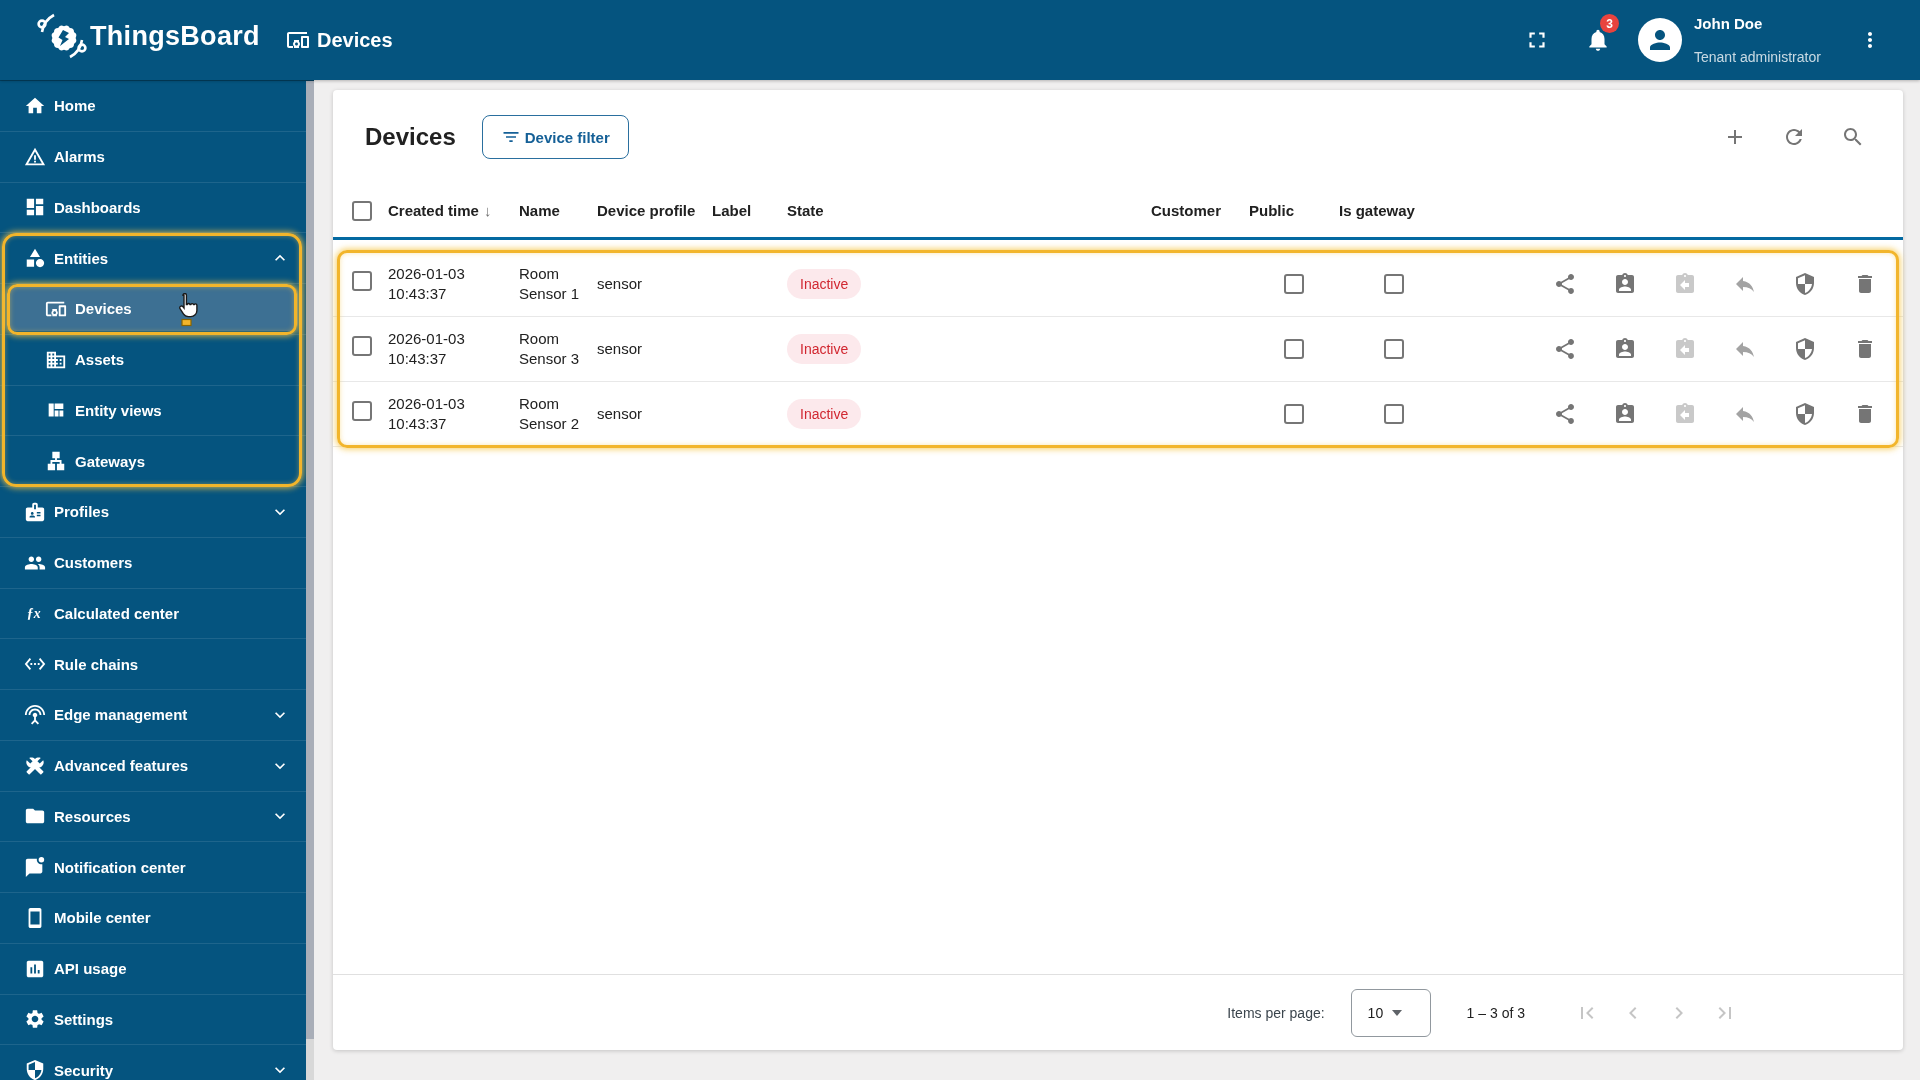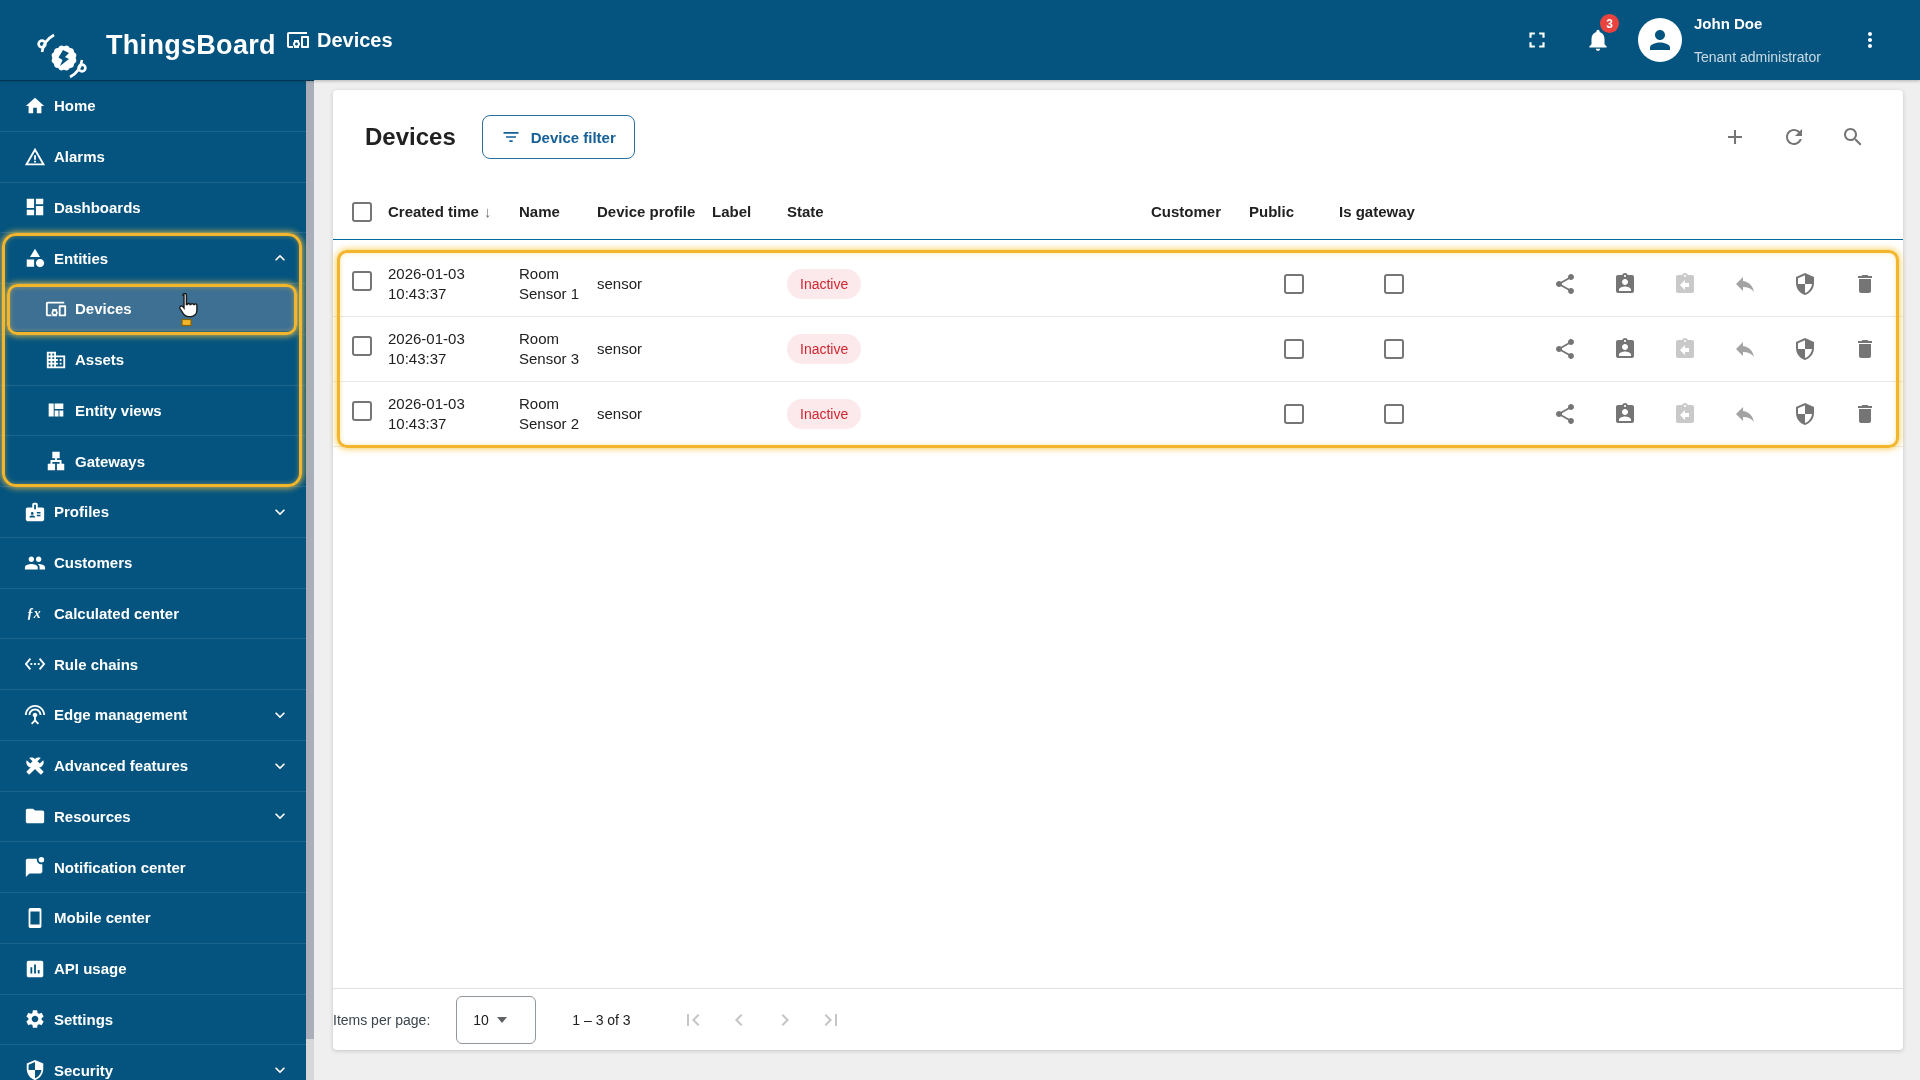--- a/index.html
+++ b/index.html
@@ -2,21 +2,21 @@
 <html><head>
 <meta charset="utf-8">
 <style>
   * { margin:0; padding:0; box-sizing:border-box; }
   html,body { width:1920px; height:1080px; overflow:hidden;
     font-family:"Liberation Sans", sans-serif; background:#f0efef; }
 
   
   .app-header { position:absolute; top:0; left:0; width:1920px; height:80px;
     background:#05547f; color:#fff; z-index:30; box-shadow:0 1px 3px rgba(0,0,0,.25); }
-  .logo-wrap { position:absolute; left:34px; top:30px; display:flex; gap:16px; }
+  .logo-wrap { position:absolute; left:34px; top:10px; display:flex; align-items:center; gap:0; }
   .logo-text { font-size:27px; font-weight:600; letter-spacing:.3px; }
   .breadcrumb { position:absolute; left:286px; top:0; height:80px; display:flex; align-items:center; gap:7px; }
   .breadcrumb svg { width:24px; height:24px; fill:#fff; }
   .breadcrumb-label { font-size:20px; font-weight:600; }
   .hdr-btn { position:absolute; top:20px; width:40px; height:40px; border:none; background:transparent;
     display:flex; align-items:center; justify-content:center; cursor:pointer; }
   .hdr-btn svg { width:26px; height:26px; fill:#fff; }
   .btn-fullscreen { left:1517px; }
   .btn-bell { left:1578px; }
   .badge { position:absolute; top:-6px; left:22px; min-width:19px; height:19px; border-radius:10px;
@@ -58,50 +58,50 @@
   .cursor { position:absolute; left:172px; top:212px; z-index:26; }
 
   
   .main { position:absolute; top:80px; left:314px; width:1606px; height:1000px; padding:10px 17px 30px 19px; }
   .card { position:relative; width:1570px; height:960px; background:#fff; border-radius:4px;
     box-shadow:0 1px 4px rgba(0,0,0,.18); display:flex; flex-direction:column; }
 
   .toolbar { height:94px; display:flex; align-items:center; padding:0 30px 0 32px; flex:none; }
   .page-title { font-size:24px; font-weight:600; color:#212121; }
   .filter-btn { margin-left:26px; height:44px; border:1px solid #2a6f9e; border-radius:8px;
-    color:#156097; font-weight:700; font-size:15px; display:flex; align-items:center; gap:10px;
+    color:#156097; font-weight:700; font-size:15px; display:flex; align-items:center; gap:4px;
     padding:0 18px; background:#fff; cursor:pointer; }
   .filter-btn svg { width:20px; height:20px; fill:#156097; }
   .toolbar-icons { margin-left:auto; display:flex; gap:19px; }
   .icon-btn { width:40px; height:40px; border:none; background:transparent; display:flex;
     align-items:center; justify-content:center; cursor:pointer; }
   .icon-btn svg { width:24px; height:24px; fill:#757575; }
 
   .grid { display:grid; grid-template-columns:36px 131px 78px 115px 75px 364px 98px 90px 110px 1fr;
     align-items:center; padding-left:19px; }
-  .thead { height:56px; border-bottom:1px solid #0369a1; font-weight:700; font-size:15px; color:#212121; flex:none; }
+  .thead { height:56px; border-bottom:3px solid #0369a1; font-weight:700; font-size:15px; color:#212121; flex:none; }
   .th { display:flex; align-items:center; gap:5px; padding-right:6px; }
   .sort-arrow { color:#757575; font-weight:400; font-size:15px; }
 
   .tbody { position:relative; padding-top:12px; flex:none; }
   .row { height:65px; border-bottom:1px solid #e8e8e8; font-size:15px; color:#212121; }
   .cell { padding-right:8px; line-height:1.35; }
   .cell.center { display:flex; justify-content:center; padding-right:0; }
   .cb { display:inline-block; width:20px; height:20px; border:2px solid #767676; border-radius:3px; background:#fff; cursor:pointer; }
   .pill { display:inline-block; background:#fce9ec; color:#d12730; border-radius:16px;
     padding:6px 13px; font-size:14px; }
   .actions { display:flex; justify-content:flex-end; align-items:center; gap:36px; padding-right:26px; }
   .act { width:24px; height:24px; border:none; background:transparent; cursor:pointer; padding:0; }
   .act svg { width:24px; height:24px; fill:#757575; }
   .act.dis svg { fill:#c9c9c9; }
   .act.semi svg { fill:#a3a3a3; }
   #hl-rows { left:4px; right:4px; top:10px; height:198px; border-radius:10px; }
 
-  .paginator { margin-top:auto; border-top:1px solid #e0e0e0; height:62px; display:flex;
-    align-items:center; padding-right:158px; font-size:14px; color:#3b454d; flex:none; }
+  .paginator { margin-top:auto; border-top:1px solid #e0e0e0; height:76px; display:flex;
+    align-items:center; justify-content:flex-end; padding-right:158px; font-size:14px; color:#3b454d; flex:none; }
   .pp-label { margin-right:26px; }
   .pp-select { width:80px; height:48px; border:1px solid #91989e; border-radius:6px; background:#fff;
     display:flex; align-items:center; justify-content:space-between; padding:0 28px 0 16px;
     color:#202020; cursor:pointer; }
   .caret { width:0; height:0; border-left:5px solid transparent; border-right:5px solid transparent;
     border-top:6px solid #5f6368; }
   .pp-range { margin-left:36px; margin-right:42px; color:#212121; }
   .pp-nav { display:flex; gap:6px; }
   .pp-nav .icon-btn svg { fill:#c5c5c5; }
 </style>

